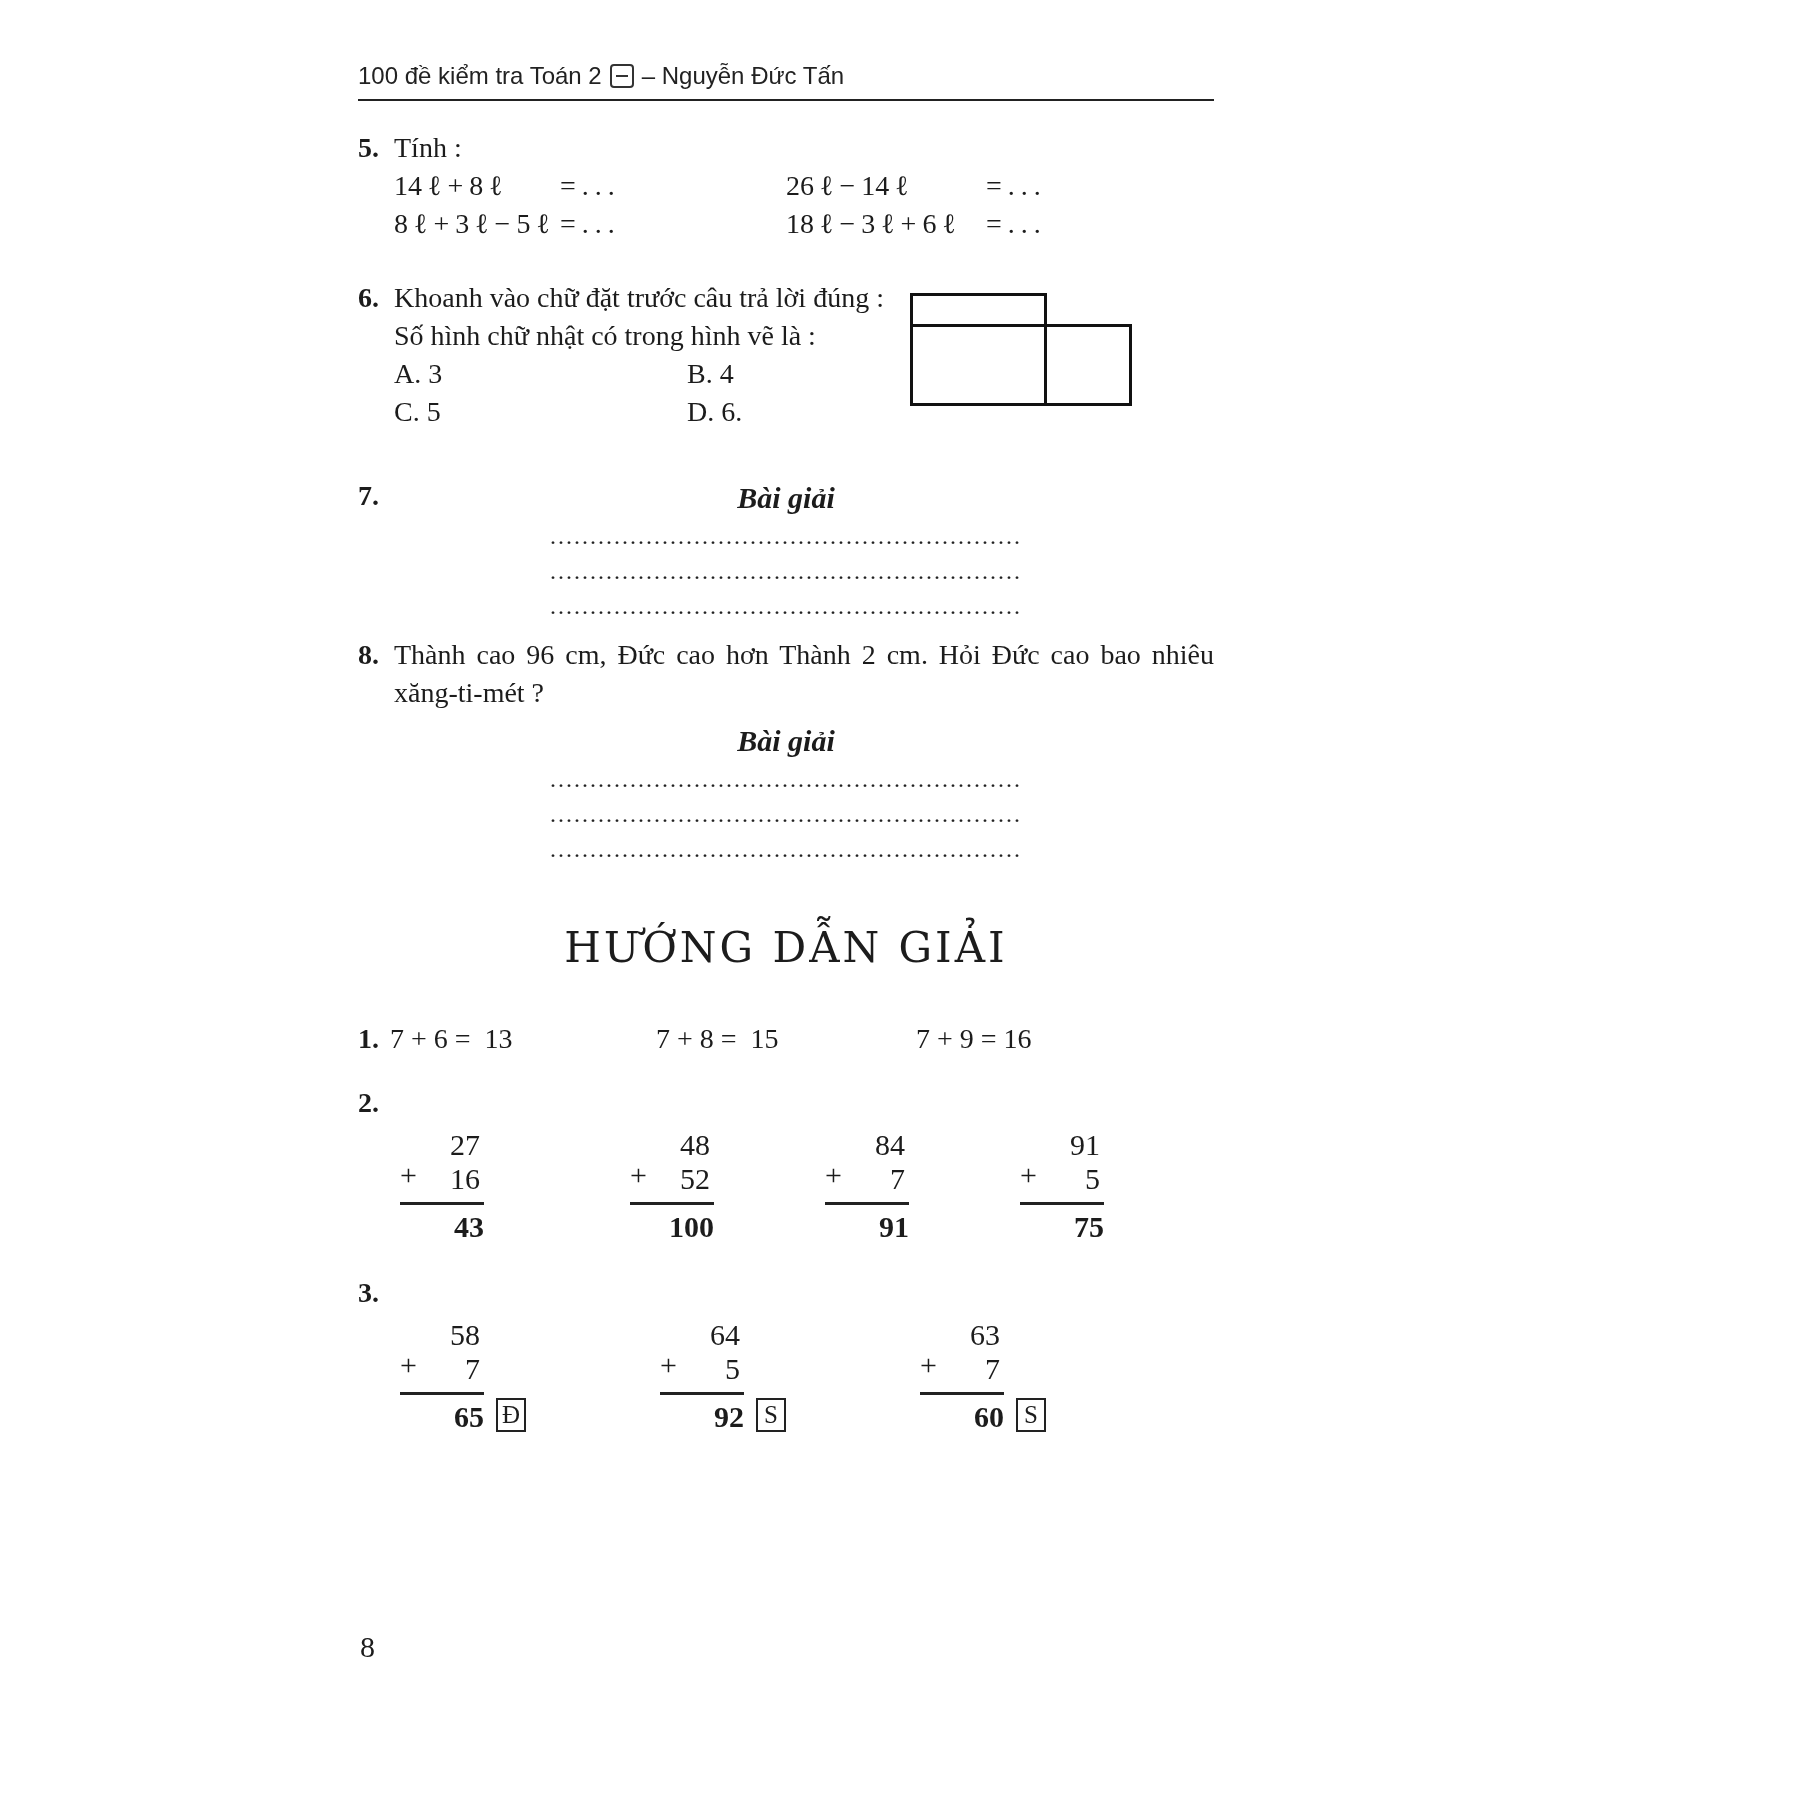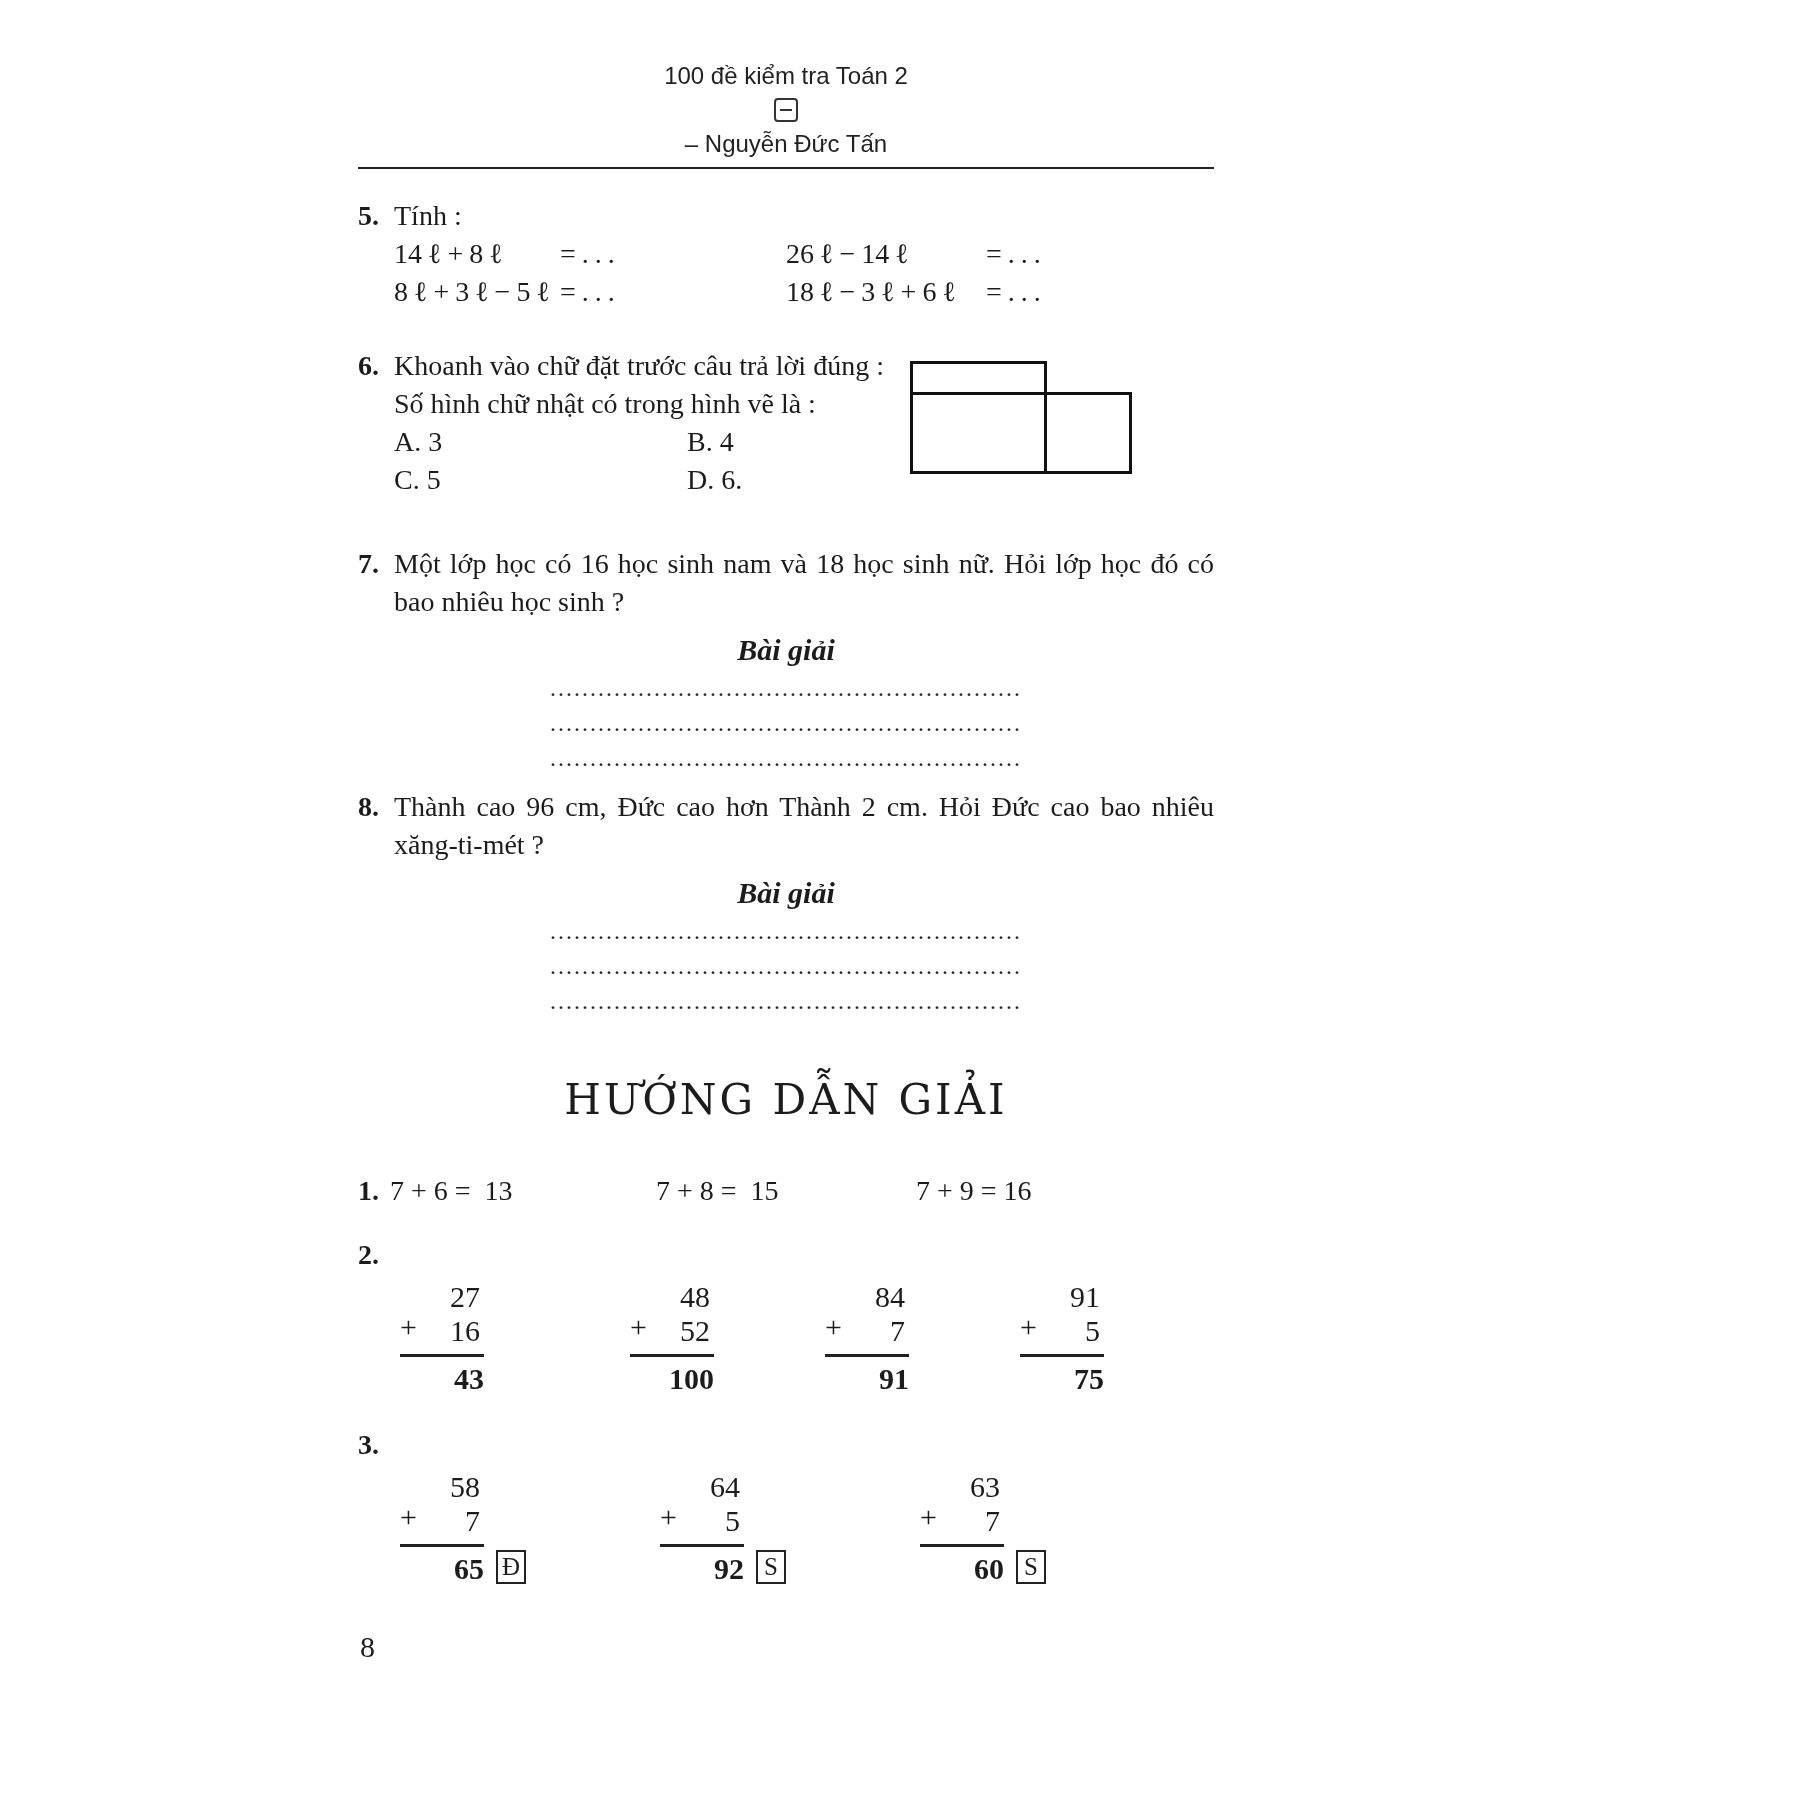--- a/index.html
+++ b/index.html
@@ -10,21 +10,21 @@
     color:#1c1c1c;
   }
   .page { position:absolute; inset:0; background:#fff; overflow:hidden; }
   .content { position:absolute; left:358px; top:0; width:856px; }
 
   
   .header-wrap { margin-top:62px; }
   .header-line {
     display:flex; align-items:center; gap:8px;
     font-family:"Liberation Sans","DejaVu Sans",sans-serif;
-    font-size:24px; color:#222;flex-direction:column;
+    font-size:24px; color:#222;
   }
   .logo-icon { width:24px; height:24px; border:2px solid #333; border-radius:4px; position:relative; flex:0 0 auto; }
   .logo-icon::after { content:""; position:absolute; left:4px; right:4px; top:9px; border-top:2px solid #333; }
   .header-rule { border-bottom:2px solid #222; margin-top:9px; width:100%; }
 
   
   .prob { position:relative; padding-left:36px; font-size:28px; line-height:38px; }
   .pnum { position:absolute; left:0; top:0; font-weight:bold; }
   .justify { text-align:justify; }
 
@@ -135,21 +135,20 @@
         <div class="fig-top"></div>
         <div class="fig-bottom">
           <div class="fig-divider"></div>
         </div>
       </div>
     </section>
 
     <section class="sec-p7">
       <div class="prob justify">
         <span class="pnum">7.</span>
-        <span>Một lớp học có 16 học sinh nam và 18 học sinh nữ. Hỏi lớp học đó có bao nhiêu học sinh ?</span>
       </div>
       <div class="solution-label">Bài giải</div>
       <div class="dots">................................................................................</div>
       <div class="dots">................................................................................</div>
       <div class="dots">................................................................................</div>
     </section>
 
     <section class="sec-p8">
       <div class="prob justify">
         <span class="pnum">8.</span>

